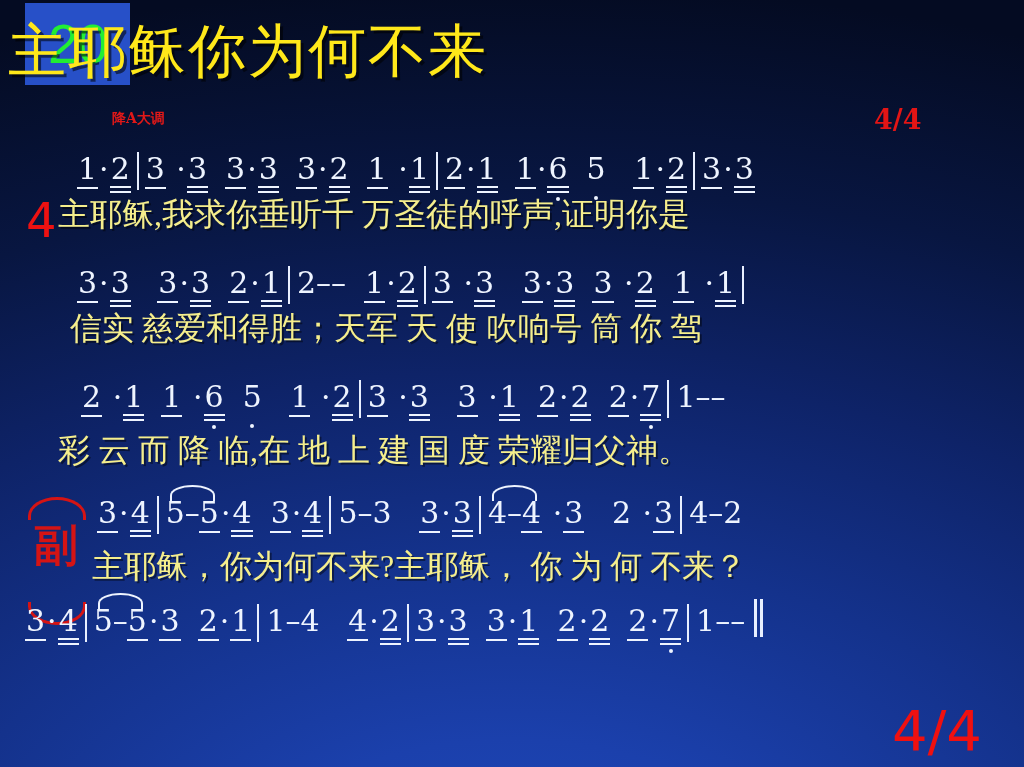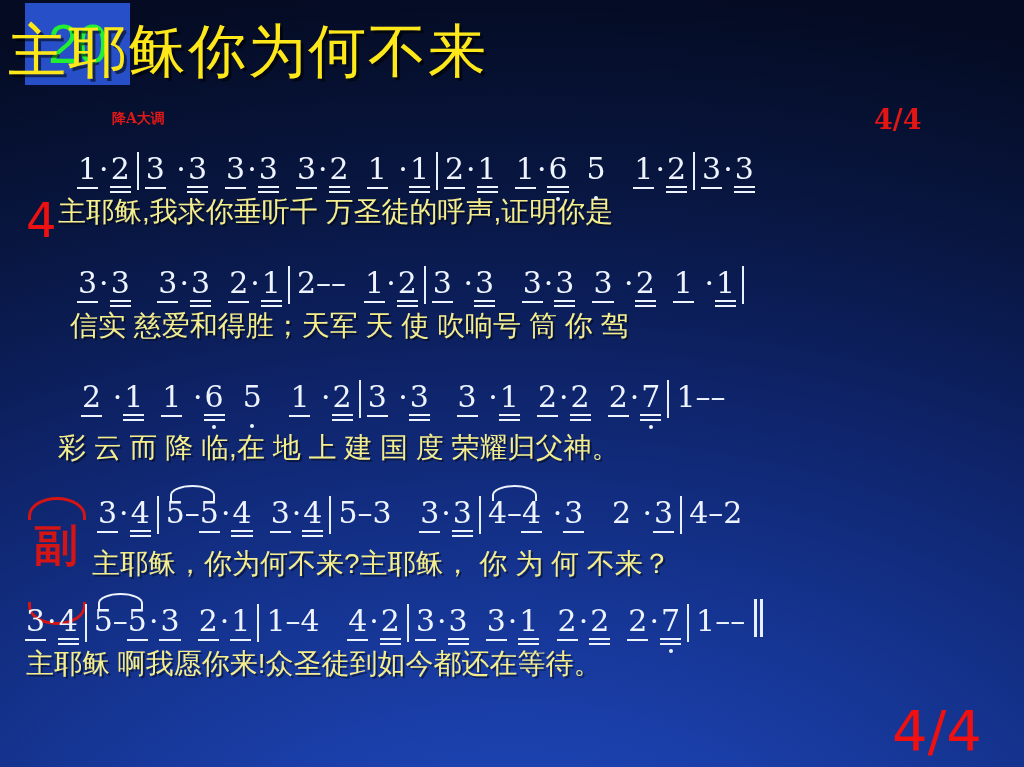--- a/index.html
+++ b/index.html
@@ -55,22 +55,22 @@
   .noteline{
     display:flex;align-items:flex-end;
     color:#eef4ff;
     font-family:"DejaVu Serif","Liberation Serif",serif;
     font-size:30px;line-height:1;
     white-space:pre;
     height:46px;
   }
   .lyricline{
     color:#f5ee8c;
-    font-family:Liberation Sans, sans-serif;
-    font-size:28px;line-height:1;
+    font-family:Liberation Serif, serif;
+    font-size:32px;line-height:1;
     white-space:pre;
     text-shadow:2px 2px 0 rgba(0,0,0,.45);
   }
 
   
   .n{position:relative;display:inline-block;padding:0 0 10px 0;}
   .n>.d{display:inline-block;}
   
   .b1::after{
     content:"";position:absolute;left:-1px;right:-1px;bottom:5px;height:2px;background:#eef4ff;
@@ -257,18 +257,17 @@
       <span class="sp">  </span>
       <span class="n b1"><span class="d">3</span></span><span class="dot">·</span><span class="n b2"><span class="d">1</span></span>
       <span class="sp">  </span>
       <span class="n b1"><span class="d">2</span></span><span class="dot">·</span><span class="n b2"><span class="d">2</span></span>
       <span class="sp">  </span>
       <span class="n b1"><span class="d">2</span></span><span class="dot">·</span><span class="n b2 lo"><span class="d">7</span><span class="odot"></span></span>
       <span class="bar"></span>
       <span class="n"><span class="d">1</span></span><span class="sp">––</span>
       <span class="dbar"><i></i><i></i></span>
     </div>
-    <div class="lyricline" style="padding-left:26px;margin-top:4px;">主耶稣 啊我愿你来!众圣徒到如今都还在等待。</div>
   </div>
 
   <div id="meter-bottom">4/4</div>
 
 </div>
 
 </body></html>

